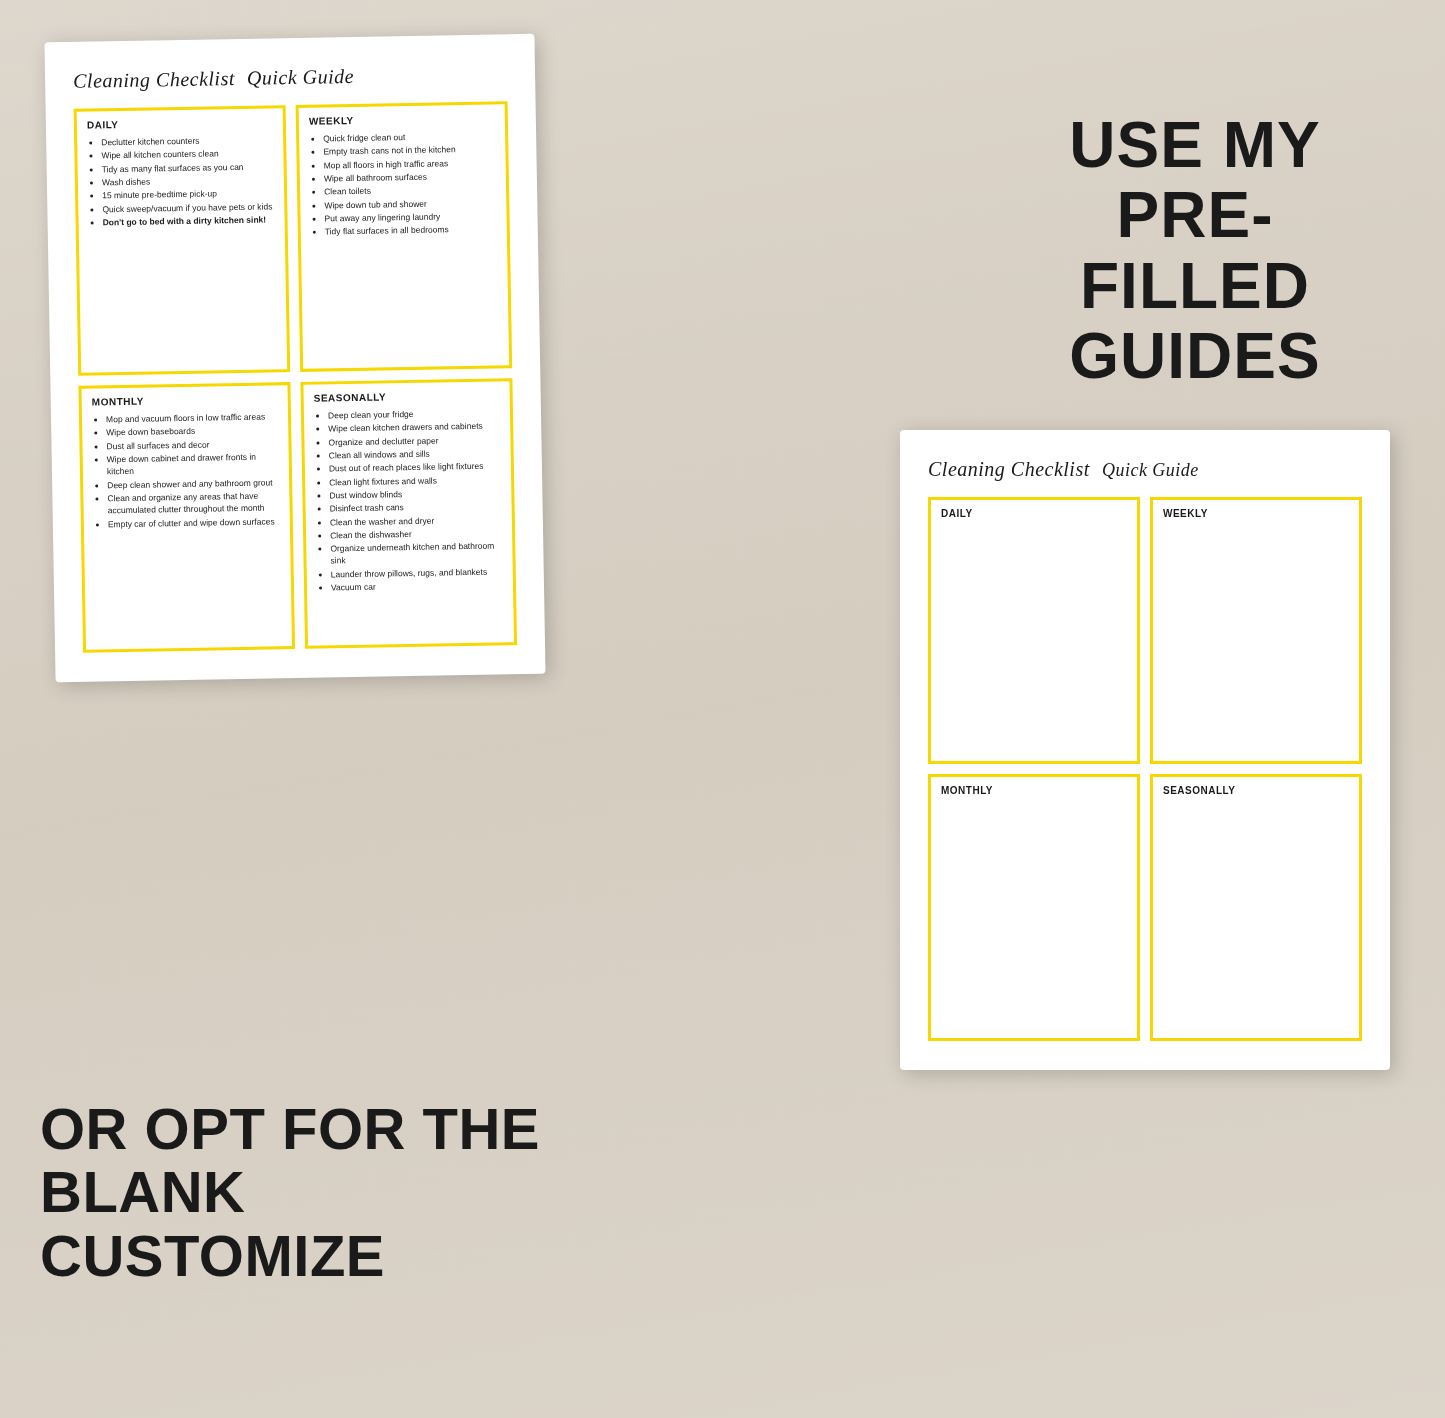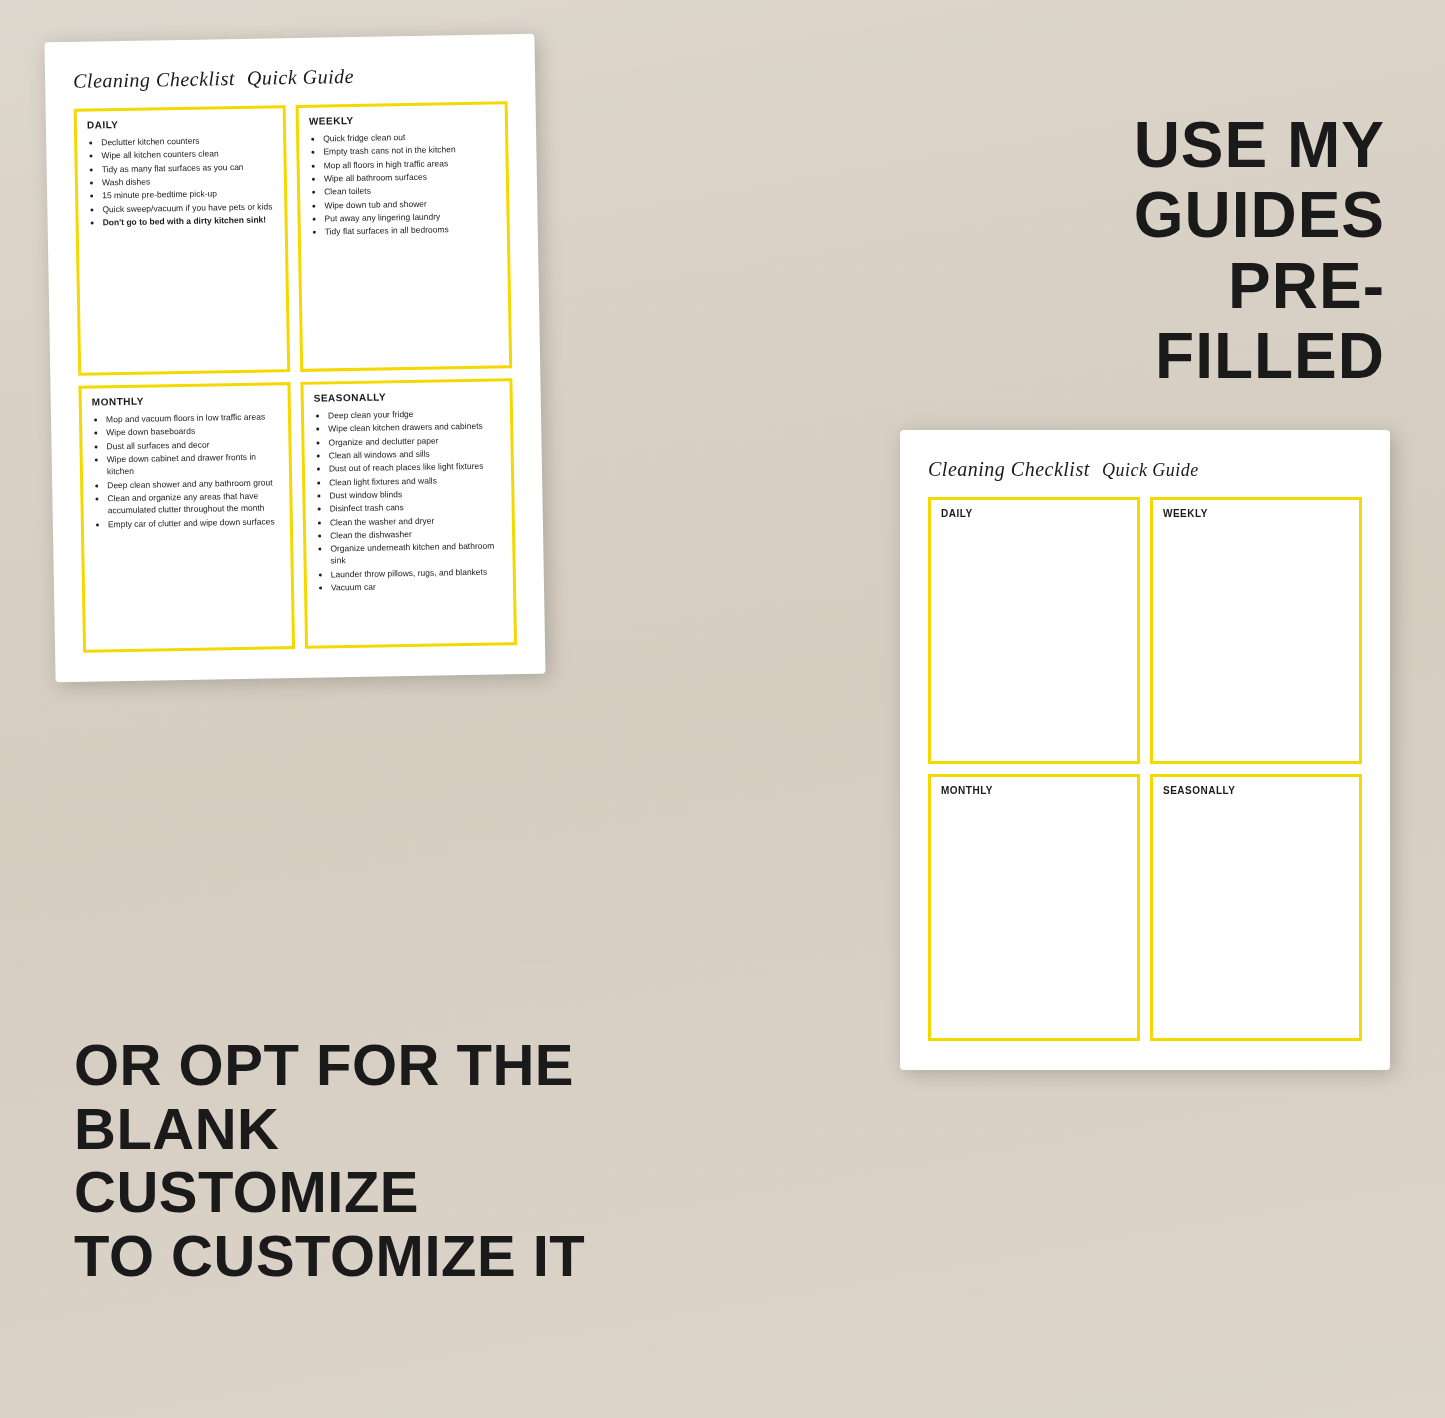--- a/index.html
+++ b/index.html
@@ -105,41 +105,40 @@
       box-shadow: 4px 4px 20px rgba(0,0,0,0.2);
       padding: 28px 28px 20px;
     }
 
     
     .text-use-my {
       position: absolute;
       top: 110px;
       right: 60px;
       width: 380px;
-      text-align: right;
+      text-align: center;
       font-size: 64px;
       font-weight: 900;
       color: #1a1a1a;
       line-height: 1.1;
       letter-spacing: 1px;
       font-family: Arial Black, Arial, sans-serif;
     }
 
     .text-opt-for {
       position: absolute;
       bottom: 130px;
       left: 40px;
       width: 520px;
       font-size: 58px;
       font-weight: 900;
       color: #1a1a1a;
       line-height: 1.1;
       letter-spacing: 0.5px;
       font-family: Arial Black, Arial, sans-serif;
-      margin-left: 34px;
     }
   </style>
 </head>
 <body>
 
 <div class="card-left">
   <div class="card-title">
     <span>Cleaning Checklist</span>
     &nbsp;<span style="font-weight:400;font-style:italic;font-family:Georgia,serif;">Quick Guide</span>
   </div>
@@ -203,22 +202,22 @@
         <li>Launder throw pillows, rugs, and blankets</li>
         <li>Vacuum car</li>
       </ul>
     </div>
 
   </div>
 </div>
 
 <div class="text-use-my">
   <div>USE MY</div>
+  <div>PRE-FILLED</div>
   <div>GUIDES</div>
-  <div>PRE-FILLED</div>
 </div>
 
 <div class="card-right">
   <div class="card-title">
     <span>Cleaning Checklist</span>
     &nbsp;<span style="font-weight:400;font-style:italic;font-family:Georgia,serif;font-size:18px;">Quick Guide</span>
   </div>
 
   <div class="grid-2x2">
     <div class="section-box">
@@ -232,14 +231,13 @@
     </div>
     <div class="section-box">
       <div class="section-label">SEASONALLY</div>
     </div>
   </div>
 </div>
 
 <div class="text-opt-for">
   <div>OR OPT FOR THE</div>
   <div>BLANK CUSTOMIZE</div>
-  <div>TO CUSTOMIZE IT</div>
 </div>
 
 </body></html>

